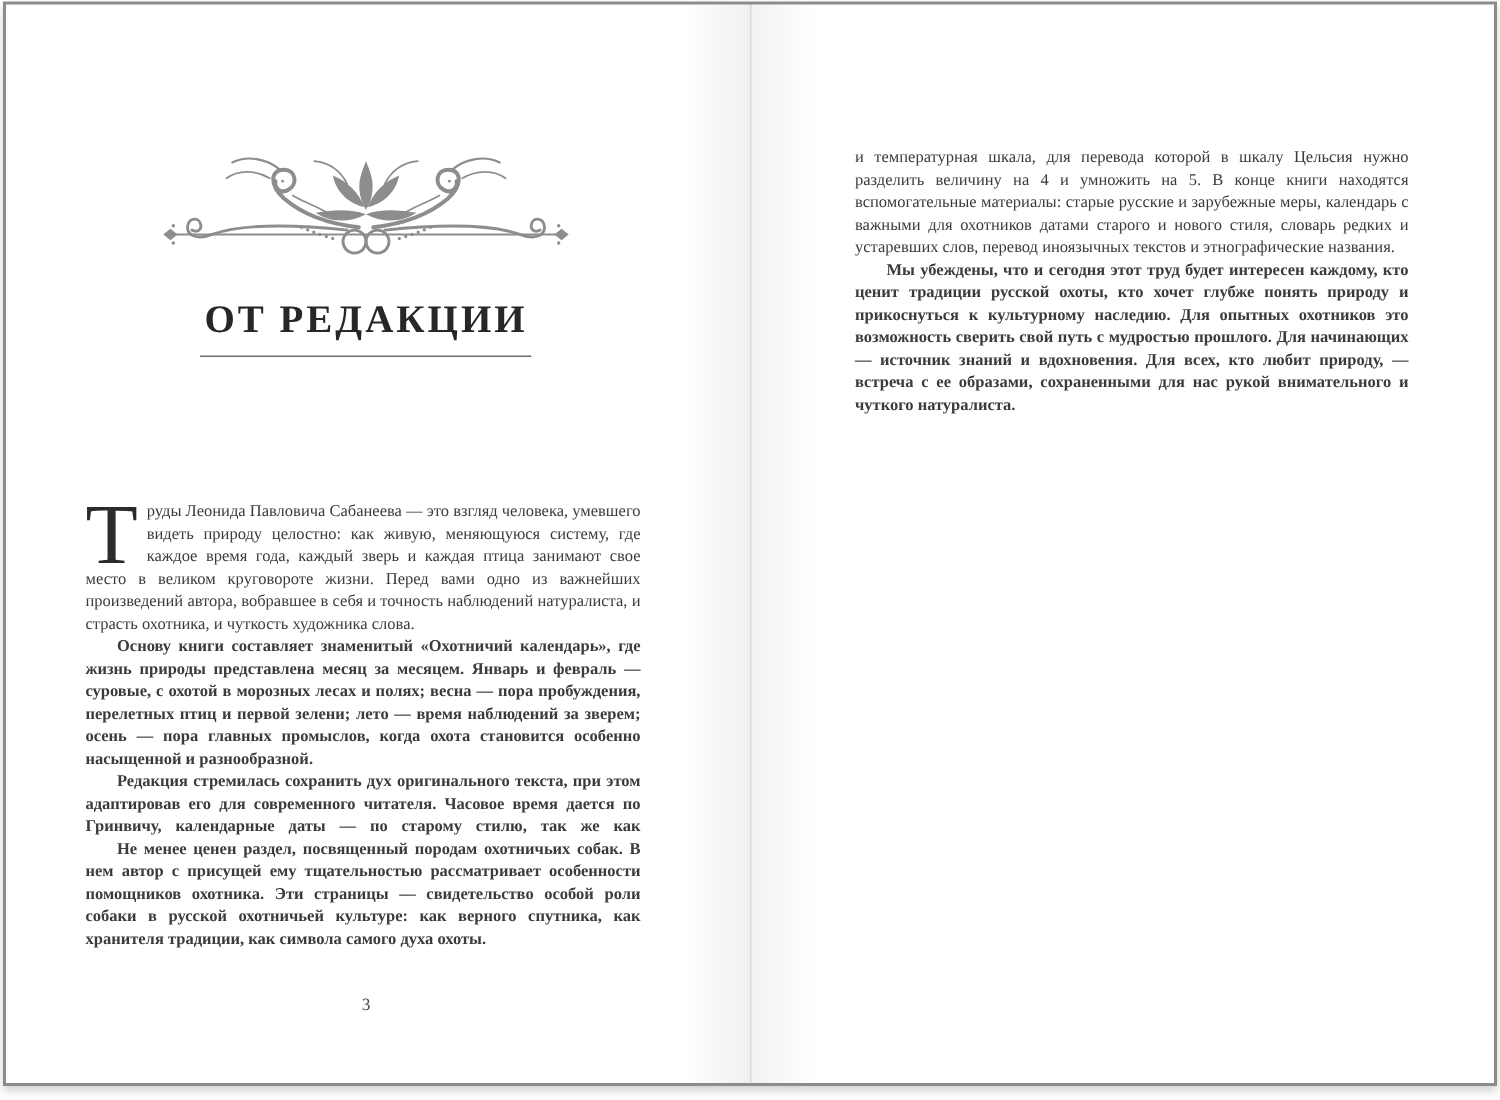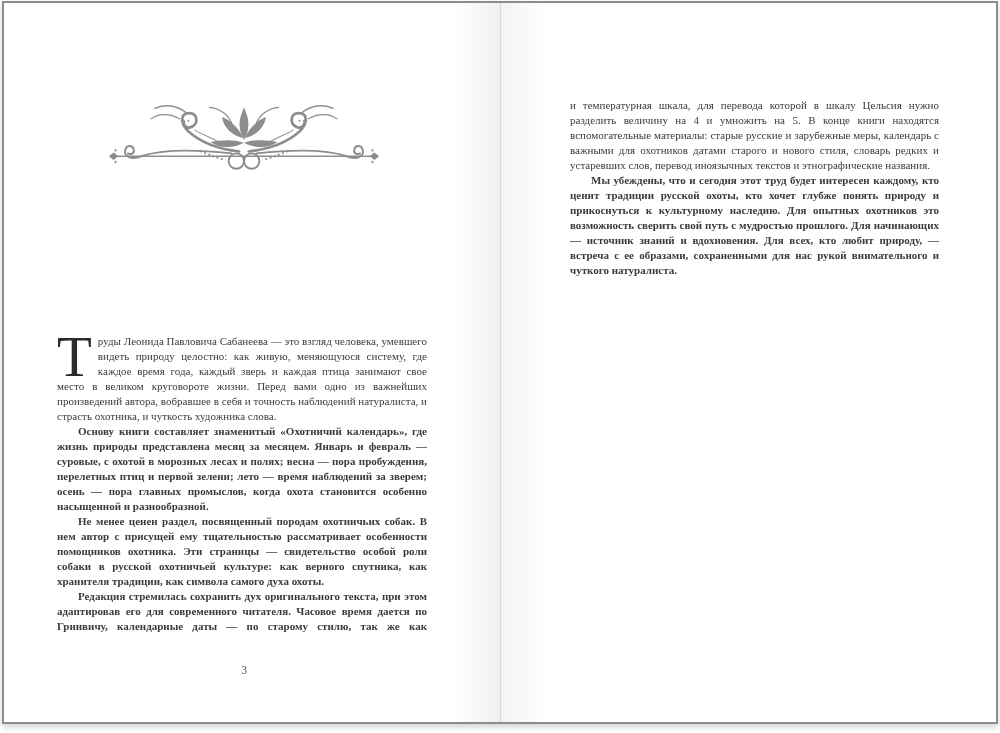--- a/index.html
+++ b/index.html
@@ -91,26 +91,27 @@
         <path d="M158 54 C 196 50 232 50 252 57 C 262 61 270 58 269 51 C 268 45 261 45 260 50 C 259 54 263 56 266 54" stroke-width="2"></path>
         <path d="M205 12 C 214 4 228 2 238 7" stroke-width="1.5"></path>
         <path d="M212 18 C 222 12 234 12 242 18" stroke-width="1.2"></path>
         <path d="M166 46 C 176 38 186 36 196 30" stroke-width="1.2"></path>
         <path d="M158 22 C 163 12 171 7 181 6" stroke-width="1.2"></path>
         <circle cx="203" cy="20" r="1" fill="#8d8d8d" stroke="none"></circle>
       </g>
       <use href="#scrollR" transform="translate(290,0) scale(-1,1)"></use>
     </svg>
 
+    <h1 class="title">ОТ РЕДАКЦИИ</h1>
 
     <div class="body body-left">
       <p><span class="dropcap">Т</span><span>руды Леонида Павловича Сабанеева — это взгляд человека, умевшего видеть природу целостно: как живую, меняющуюся систему, где каждое время года, каждый зверь и каждая птица занимают свое место в великом круговороте жизни. Перед вами одно из важнейших произведений автора, вобравшее в себя и точность наблюдений натуралиста, и страсть охотника, и чуткость художника слова.</span></p>
       <p class="indent">Основу книги составляет знаменитый «Охотничий календарь», где жизнь природы представлена месяц за месяцем. Январь и февраль — суровые, с охотой в морозных лесах и полях; весна — пора пробуждения, перелетных птиц и первой зелени; лето — время наблюдений за зверем; осень — пора главных промыслов, когда охота становится особенно насыщенной и разнообразной.</p>
+      <p class="indent cont">Редакция стремилась сохранить дух оригинального текста, при этом адаптировав его для современного читателя. Часовое время дается по Гринвичу, календарные даты — по старому стилю, так же как</p>
       <p class="indent">Не менее ценен раздел, посвященный породам охотничьих собак. В нем автор с присущей ему тщательностью рассматривает особенности помощников охотника. Эти страницы — свидетельство особой роли собаки в русской охотничьей культуре: как верного спутника, как хранителя традиции, как символа самого духа охоты.</p>
-      <p class="indent cont">Редакция стремилась сохранить дух оригинального текста, при этом адаптировав его для современного читателя. Часовое время дается по Гринвичу, календарные даты — по старому стилю, так же как</p>
     </div>
 
     <div class="page-number">3</div>
   </div>
 
   <div class="col col-right">
     <div class="body body-right">
       <p>и температурная шкала, для перевода которой в шкалу Цельсия нужно разделить величину на 4 и умножить на 5. В конце книги находятся вспомогательные материалы: старые русские и зарубежные меры, календарь с важными для охотников датами старого и нового стиля, словарь редких и устаревших слов, перевод иноязычных текстов и этнографические названия.</p>
       <p class="indent">Мы убеждены, что и сегодня этот труд будет интересен каждому, кто ценит традиции русской охоты, кто хочет глубже понять природу и прикоснуться к культурному наследию. Для опытных охотников это возможность сверить свой путь с мудростью прошлого. Для начинающих — источник знаний и вдохновения. Для всех, кто любит природу, — встреча с ее образами, сохраненными для нас рукой внимательного и чуткого натуралиста.</p>
     </div>

